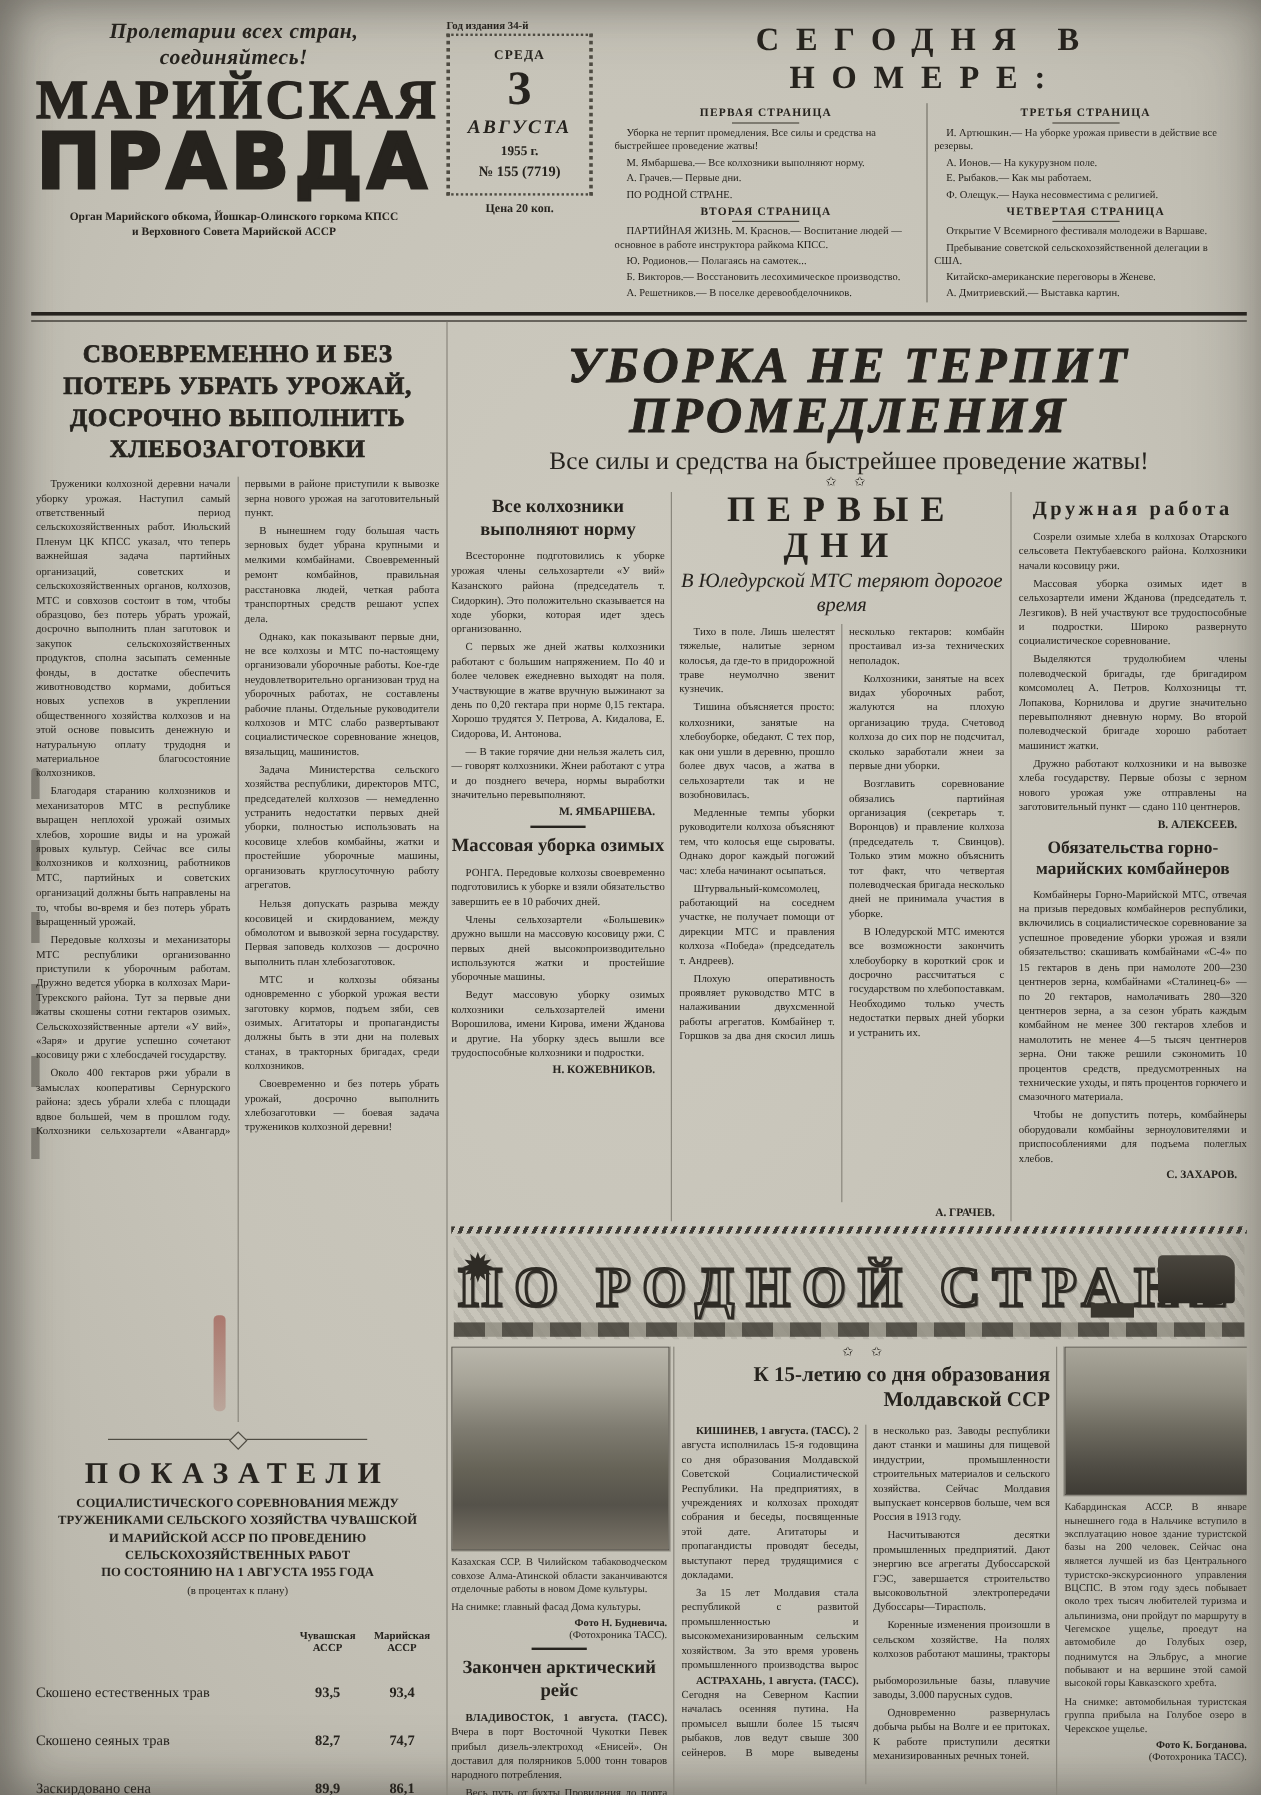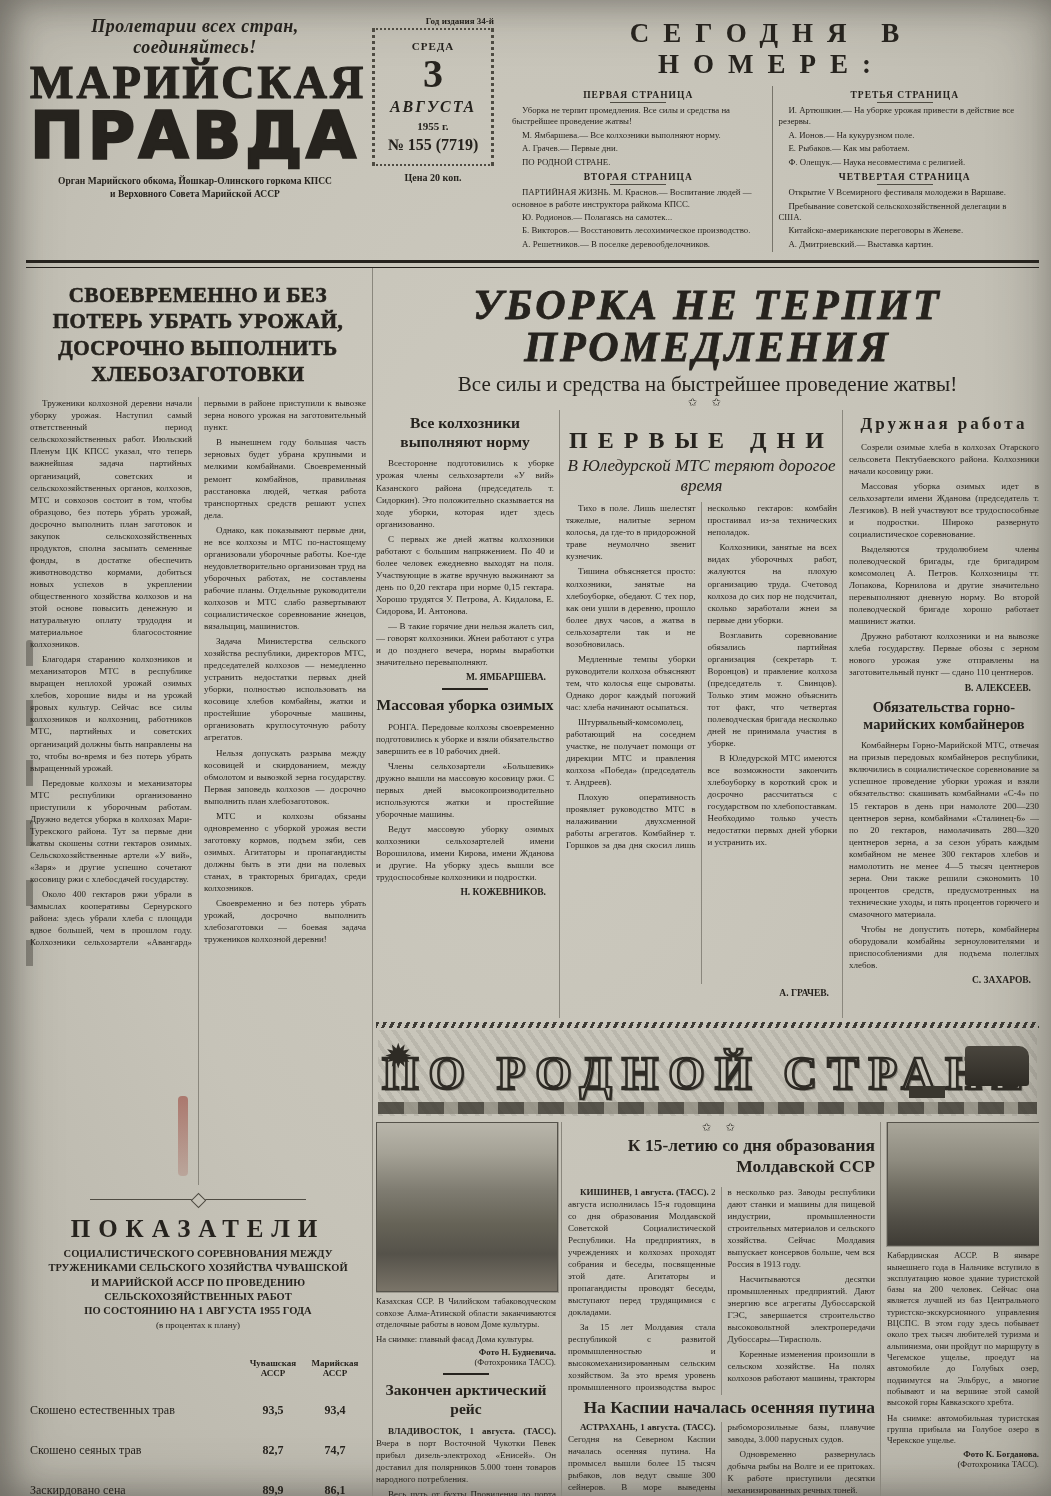--- a/index.html
+++ b/index.html
@@ -9,27 +9,27 @@
       radial-gradient(ellipse at 50% 40%, #cdcabf 0%, #c6c3b8 55%, #b8b5aa 100%);
     box-shadow:inset 0 0 60px rgba(40,38,32,.35), inset 12px 0 30px rgba(40,38,32,.30);
     font-family:"Liberation Serif", serif;color:#26231e;overflow:hidden;
   }
   
   .masthead{display:grid;grid-template-columns:330px 122px 1fr;gap:12px;padding:16px 14px 4px 30px;align-items:start;}
   .slogan{font-style:italic;font-weight:bold;font-size:18px;text-align:center;letter-spacing:.5px;margin-bottom:2px;}
   .mtitle1{font-family:"Liberation Serif",serif;font-weight:bold;font-size:46px;letter-spacing:3px;text-align:center;line-height:1;-webkit-text-stroke:1.2px #26231e;}
   .mtitle2{font-family:"DejaVu Sans",sans-serif;font-weight:bold;font-size:64px;letter-spacing:4px;text-align:center;line-height:.95;-webkit-text-stroke:2.5px #26231e;}
   .organ{font-size:9.5px;font-weight:bold;text-align:center;margin-top:8px;line-height:1.35;}
-  .edition-note{font-size:9px;text-align:right;margin-bottom:2px;font-weight:bold;}
+  .edition-note{font-size:9px;text-align:left;margin-bottom:2px;font-weight:bold;}
   .datebox{border-left:3px dotted #4e4b42;border-right:3px dotted #4e4b42;border-top:2px dotted #4e4b42;border-bottom:2px dotted #4e4b42;padding:10px 6px;text-align:center;}
   .datebox .wd{font-size:11px;font-weight:bold;letter-spacing:1px;}
   .datebox .day{font-size:40px;font-weight:bold;line-height:1;margin:2px 0;}
   .datebox .mon{font-size:16px;font-weight:bold;font-style:italic;letter-spacing:2px;margin:4px 0;}
   .datebox .yr{font-size:11px;font-weight:bold;margin:4px 0;}
-  .datebox .iss{font-size:16px;font-weight:bold;margin-top:4px;}
+  .datebox .iss{font-size:12px;font-weight:bold;margin-top:4px;}
   .price{font-size:10px;font-weight:bold;text-align:center;margin-top:6px;}
   .today{padding:0 6px;}
   .today-title{font-size:27px;font-weight:bold;letter-spacing:14px;text-align:center;margin:2px 0 6px 0;}
   .today-cols{display:grid;grid-template-columns:1fr 1fr;column-gap:14px;position:relative;}
   .today-cols:before{content:"";position:absolute;left:50%;top:0;bottom:0;width:1px;background:#77746a;}
   .tp-title{font-size:9.5px;font-weight:bold;text-align:center;letter-spacing:1px;margin:4px 0 2px 0;}
   .tp-title:after{content:"";display:block;width:56px;height:1px;background:#4e4b42;margin:2px auto 0 auto;}
   .tp-item{font-size:8.8px;line-height:1.3;margin:2px 0;text-align:left;text-indent:10px;}
   .rule-double{margin:4px 12px 0 26px;border-top:3px solid #26231e;border-bottom:1.5px solid #26231e;height:4px;}
   
@@ -57,21 +57,21 @@
   .three-cols:before,.three-cols:after{content:"";position:absolute;top:0;bottom:0;width:1px;background:#8a877d;}
   .three-cols:before{left:183px;}
   .three-cols:after{right:196px;}
   .col{overflow:hidden;height:100%;}
   .art-title{font-size:15.5px;font-weight:bold;text-align:center;line-height:1.2;margin:4px 0 6px 0;}
   .art-title.spaced{letter-spacing:3px;font-size:17px;}
   .art-title.small{font-size:14.5px;}
   .colbody{font-size:9px;line-height:1.34;text-align:justify;}
   .byline{font-size:9.5px;font-weight:bold;text-align:right;margin:4px 8px 6px 0;}
   .minirule{width:46px;height:2px;background:#26231e;margin:6px auto;}
-  .pd-title{font-size:24px;font-weight:bold;letter-spacing:10px;text-align:center;line-height:1;margin:18px 0 4px 0;}
+  .pd-title{font-size:30px;font-weight:bold;letter-spacing:10px;text-align:center;line-height:1;margin:0 0 4px 0;}
   .pd-sub{font-size:17px;font-style:italic;text-align:center;margin:0 0 6px 0;}
   .pd-body{columns:2;column-gap:12px;column-rule:1px solid #8a877d;font-size:9px;line-height:1.34;text-align:justify;height:482px;overflow:hidden;}
   
   .zigzag{height:6px;margin:4px 0 2px 0;background:repeating-linear-gradient(115deg,#26231e 0 3px,transparent 3px 7px);opacity:.85;}
   .banner{position:relative;height:86px;margin:0 2px;display:flex;align-items:center;justify-content:center;
     background:repeating-linear-gradient(55deg,rgba(58,55,47,.10) 0 4px,transparent 4px 10px);}
   .banner-text{font-size:47px;font-weight:bold;letter-spacing:10px;color:#c6c3b8;-webkit-text-stroke:2.6px #2e2b25;text-shadow:2px 2px 0 rgba(46,43,37,.35);}
   .banner-star{position:absolute;left:6px;top:6px;font-size:34px;color:#2e2b25;}
   .banner-deco{position:absolute;right:8px;top:16px;width:64px;height:40px;background:linear-gradient(180deg,#4a463e,#2e2b25);border-radius:4px 10px 3px 3px;box-shadow:-70px 26px 0 -14px #3a372f;}
   .banner-ground{position:absolute;left:0;right:0;bottom:2px;height:12px;background:repeating-linear-gradient(90deg,#3a372f 0 26px,#8f8c80 26px 40px);opacity:.8;}
@@ -324,21 +324,20 @@
         <div>
           <div class="stars">✩ ✩</div>
           <h3 class="bc-title">К 15-летию со дня образования Молдавской ССР</h3>
           <div class="bc-body" style="height:208px;margin-top:10px;">
             <p class="para"><span class="dateline">КИШИНЕВ, 1 августа. (ТАСС).</span> <span>2 августа исполнилась 15-я годовщина со дня образования Молдавской Советской Социалистической Республики. На предприятиях, в учреждениях и колхозах проходят собрания и беседы, посвященные этой дате. Агитаторы и пропагандисты проводят беседы, выступают перед трудящимися с докладами.</span></p>
             <p class="para">За 15 лет Молдавия стала республикой с развитой промышленностью и высокомеханизированным сельским хозяйством. За это время уровень промышленного производства вырос в несколько раз. Заводы республики дают станки и машины для пищевой индустрии, промышленности строительных материалов и сельского хозяйства. Сейчас Молдавия выпускает консервов больше, чем вся Россия в 1913 году.</p>
             <p class="para">Насчитываются десятки промышленных предприятий. Дают энергию все агрегаты Дубоссарской ГЭС, завершается строительство высоковольтной электропередачи Дубоссары—Тирасполь.</p>
             <p class="para">Коренные изменения произошли в сельском хозяйстве. На полях колхозов работают машины, тракторы и комбайны 108 МТС. Основные трудоемкие процессы в полеводстве, огородничестве, садоводстве механизированы. Высокая техника позволила колхозам вдвое повысить плодородие полей, заложить за послевоенные годы свыше 50 тысяч гектаров садов и виноградников.</p>
 
           </div>
-          <h3 class="bc-title">На Каспии началась осенняя путина</h3>
           <div class="bc-body" style="height:92px;">
             <p class="para"><span class="dateline">АСТРАХАНЬ, 1 августа. (ТАСС).</span> <span>Сегодня на Северном Каспии началась осенняя путина. На промысел вышли более 15 тысяч рыбаков, лов ведут свыше 300 сейнеров. В море выведены рыбоморозильные базы, плавучие заводы, 3.000 парусных судов.</span></p>
             <p class="para">Одновременно развернулась добыча рыбы на Волге и ее притоках. К работе приступили десятки механизированных речных тоней.</p>
 
           </div>
 
         </div>
 
         <div>
           <div class="photo right"></div>

